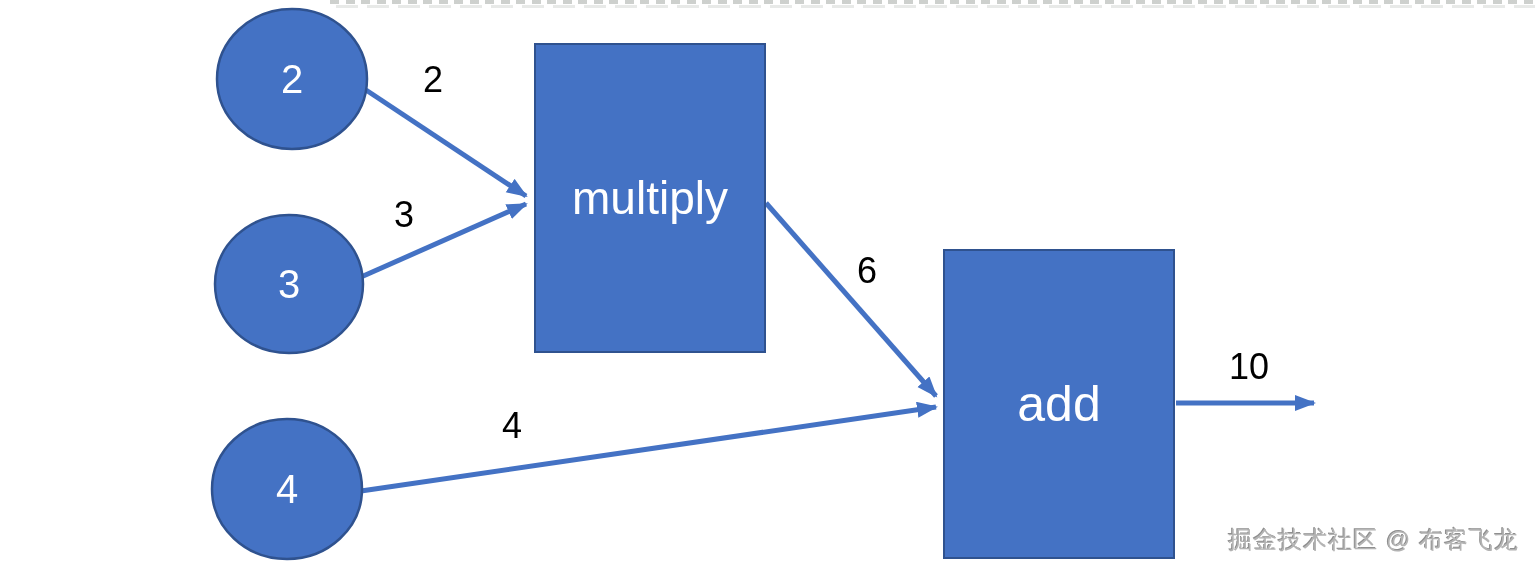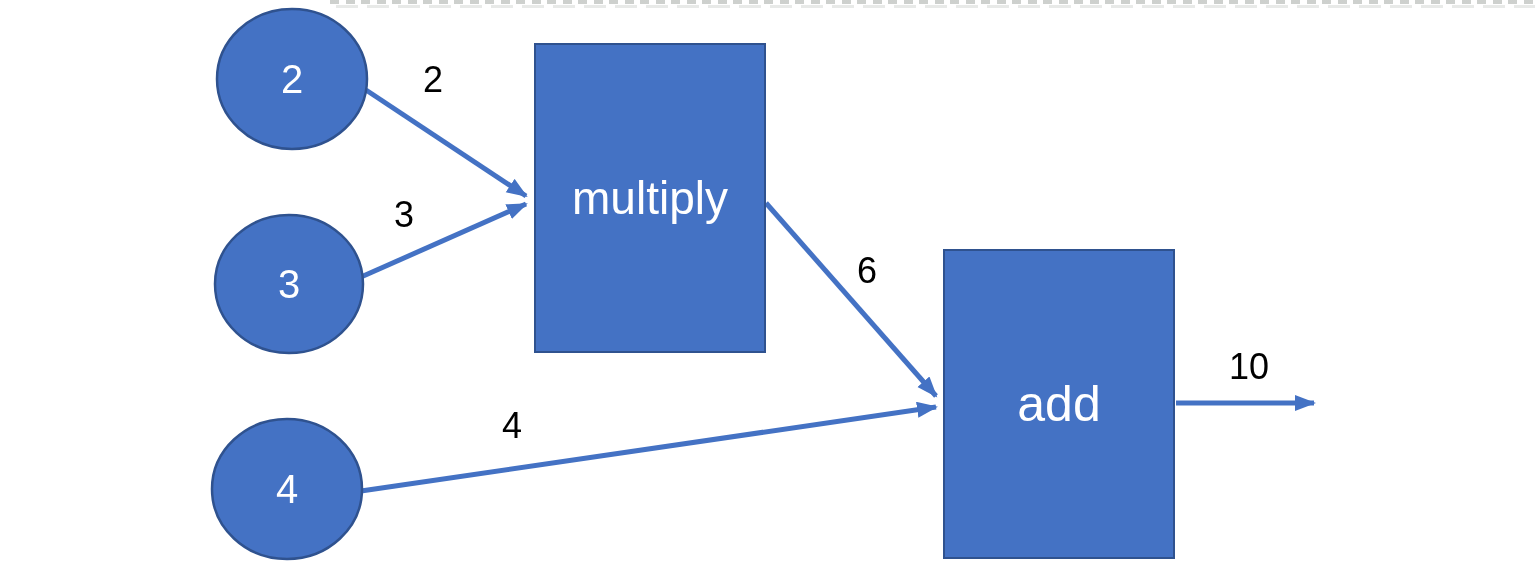--- a/index.html
+++ b/index.html
@@ -101,13 +101,14 @@
 
     <g>
       <rect x="535" y="44" width="230" height="308" stroke-width="2" fill="#4472C4" stroke="#2F528F"></rect>
       <text class="node-label box-label-multiply" x="650" y="214">multiply</text>
 
       <rect x="944" y="250" width="230" height="308" stroke-width="2" fill="#4472C4" stroke="#2F528F"></rect>
       <text class="node-label box-label-add" x="1059" y="421">add</text>
     </g>
   </svg>
 
+  <div class="watermark">掘金技术社区 @ 布客飞龙</div>
 </div>
 
 </body></html>

